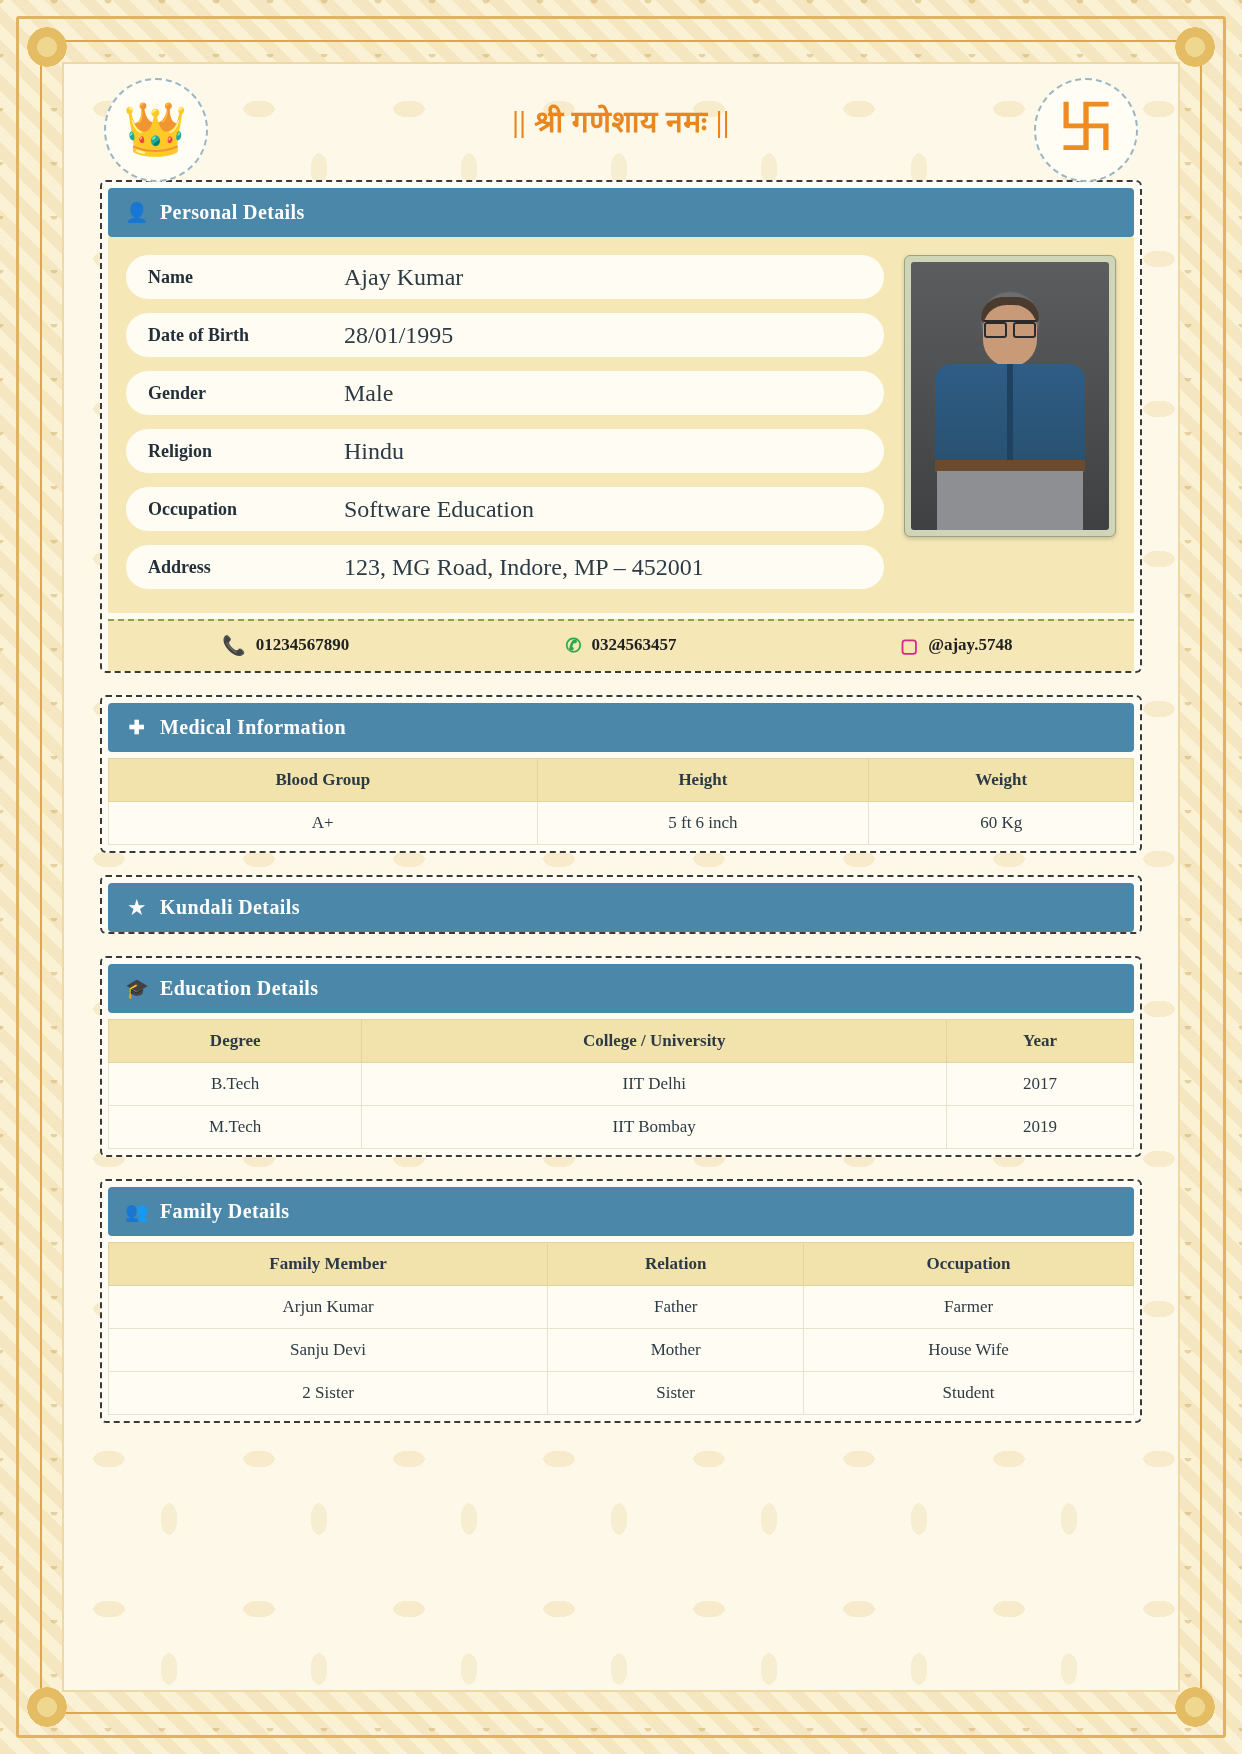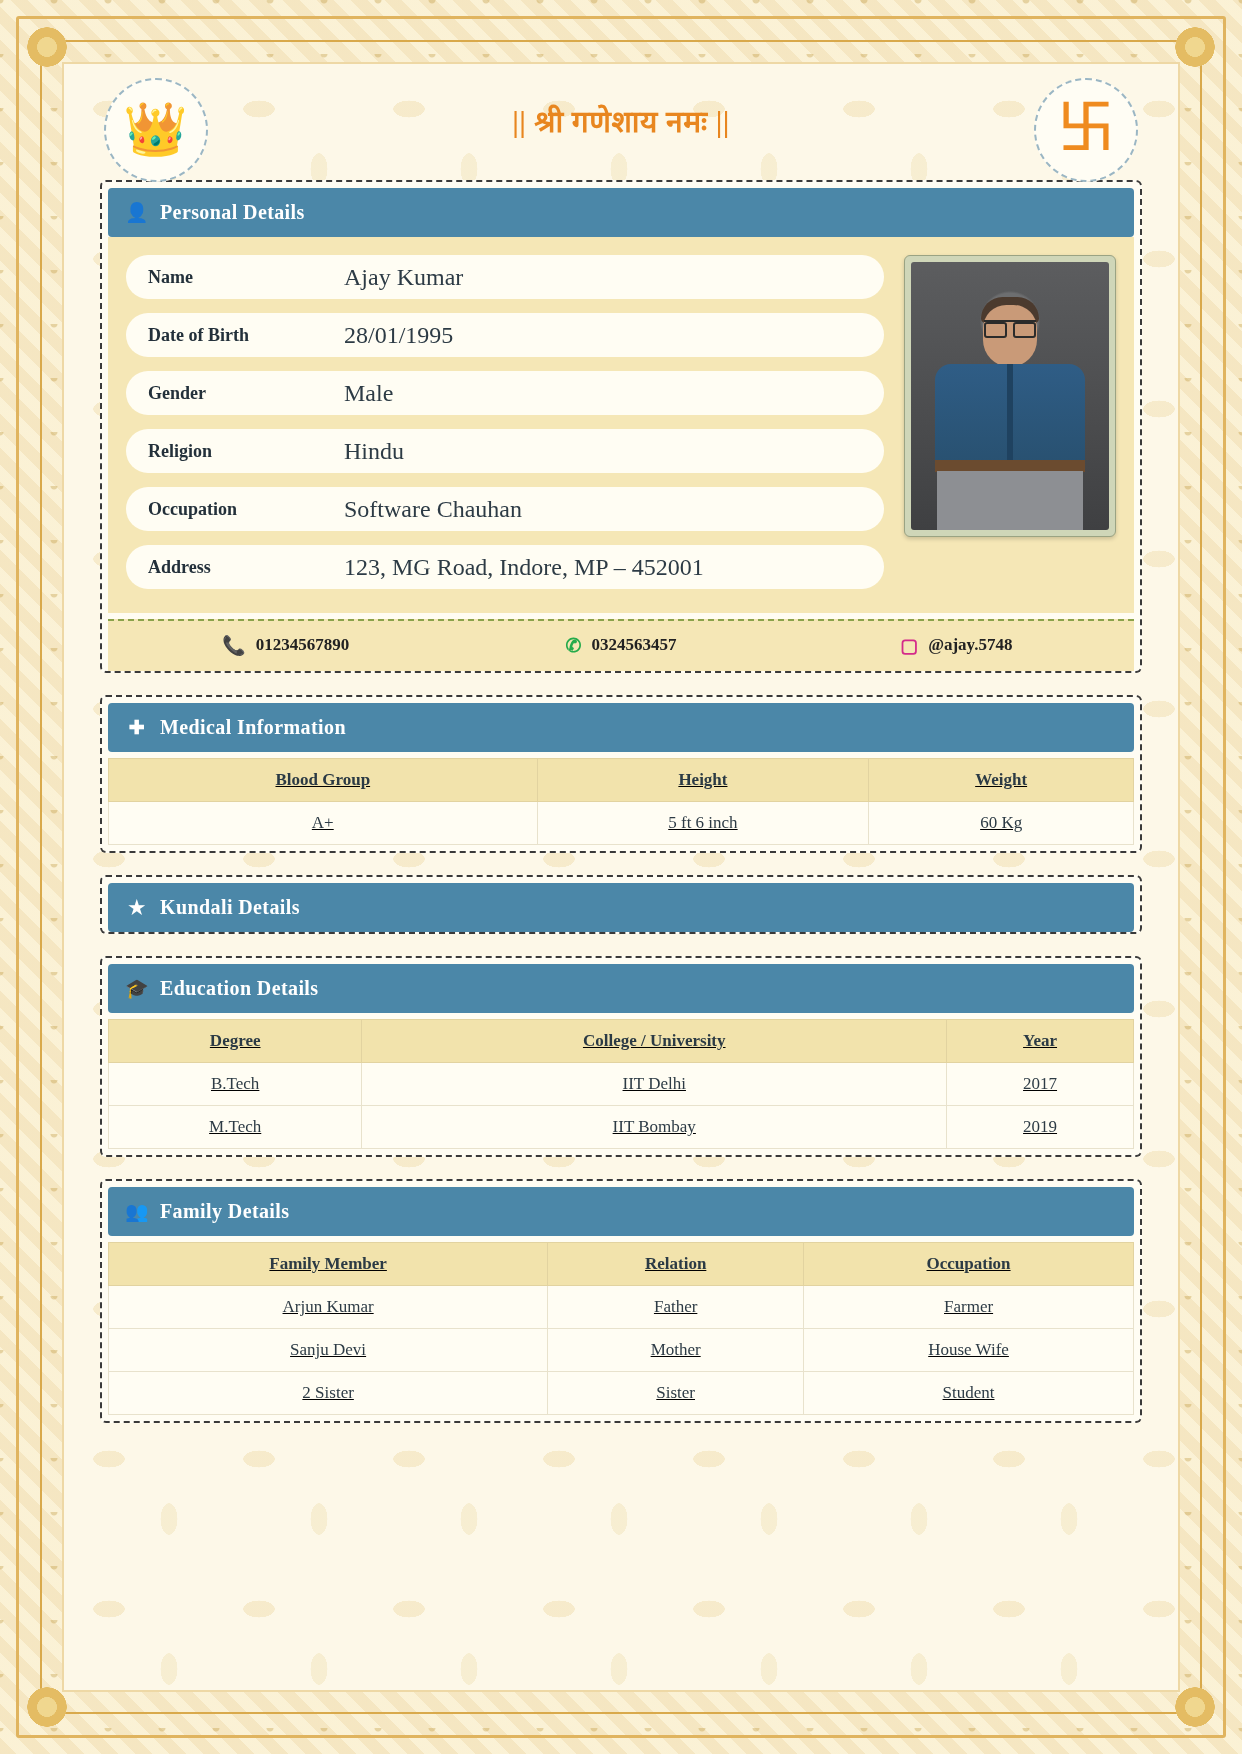--- a/index.html
+++ b/index.html
@@ -255,21 +255,20 @@
   .ci-phone { color: #d1452f; }
   .ci-wa { color: #25ab4b; }
   .ci-ig { color: #d42b8a; }
 
   
   table {
     width: calc(100% - 12px);
     margin: 6px;
     border-collapse: collapse;
     font-size: 17px;
-    text-decoration: underline;
   }
   th {
     background: #f2e3ac;
     color: #2b3a44;
     font-weight: bold;
     padding: 11px 8px;
     border: 1px solid #e2d3a0;
     text-align: center;
   }
   td {
@@ -330,21 +329,21 @@
           <div class="field-value">Male</div>
         </div>
 
         <div class="field-row">
           <div class="field-label">Religion</div>
           <div class="field-value">Hindu</div>
         </div>
 
         <div class="field-row">
           <div class="field-label">Occupation</div>
-          <div class="field-value">Software Chauhan</div>
+          <div class="field-value">Software Education</div>
         </div>
 
         <div class="field-row">
           <div class="field-label">Address</div>
           <div class="field-value">123, MG Road, Indore, MP – 452001</div>
         </div>
 
       </div>
 
       <div class="photo-wrap">

